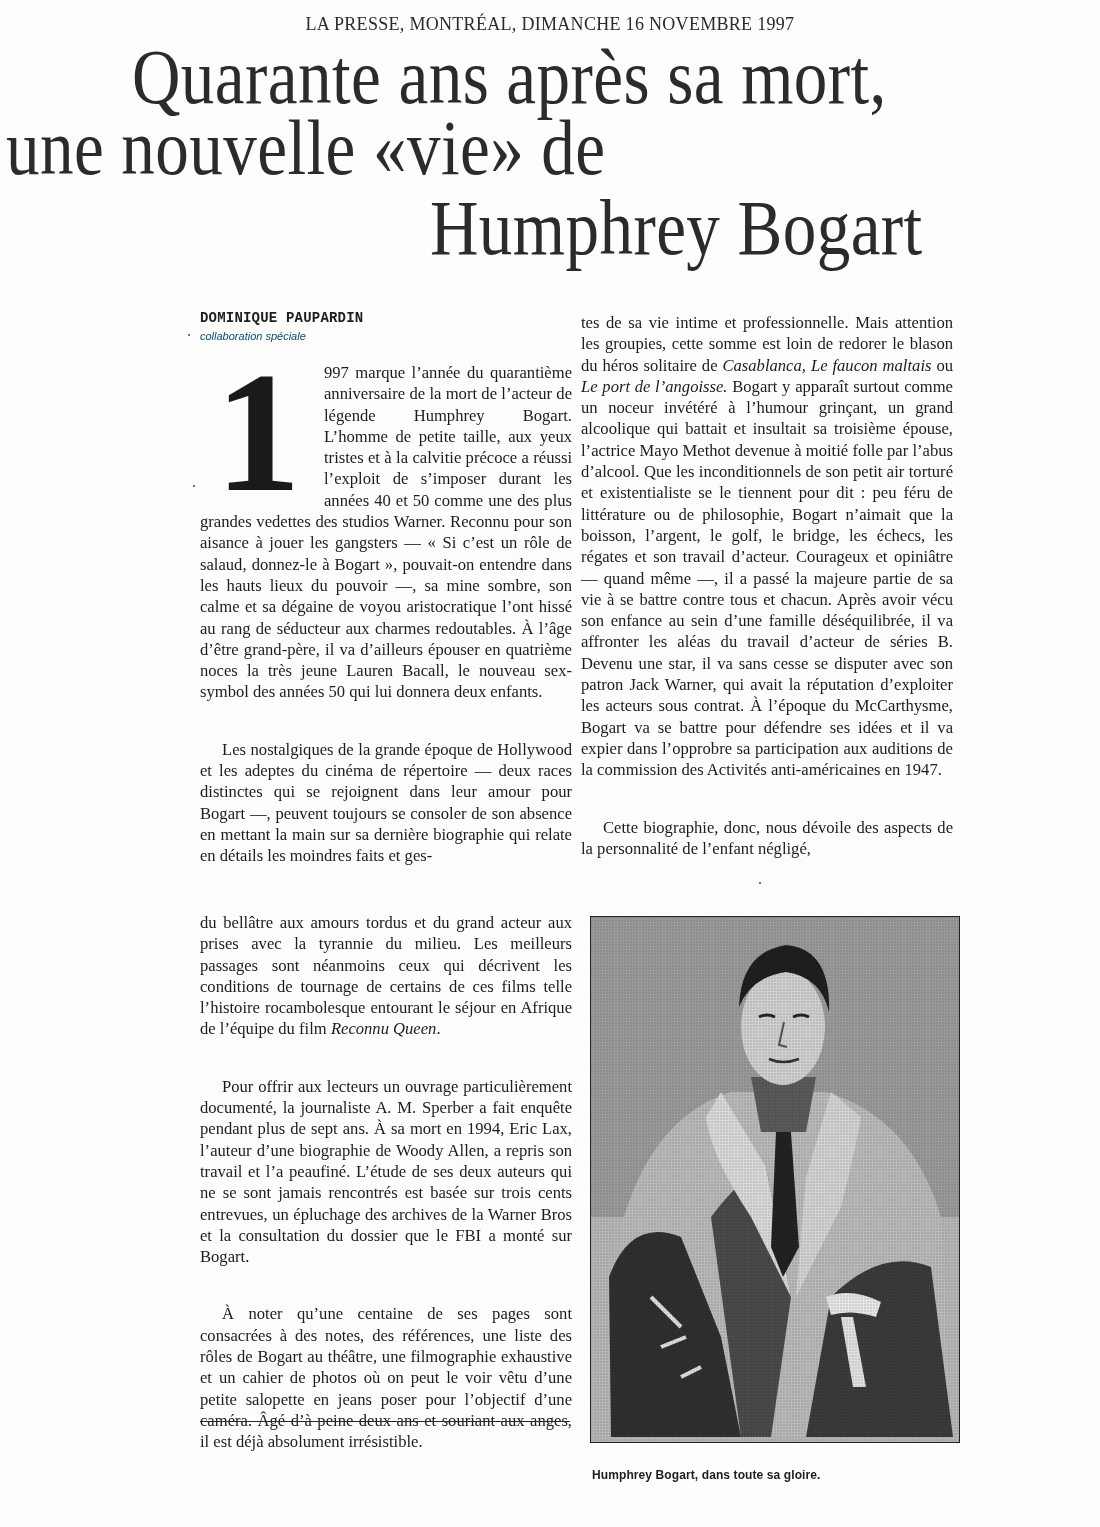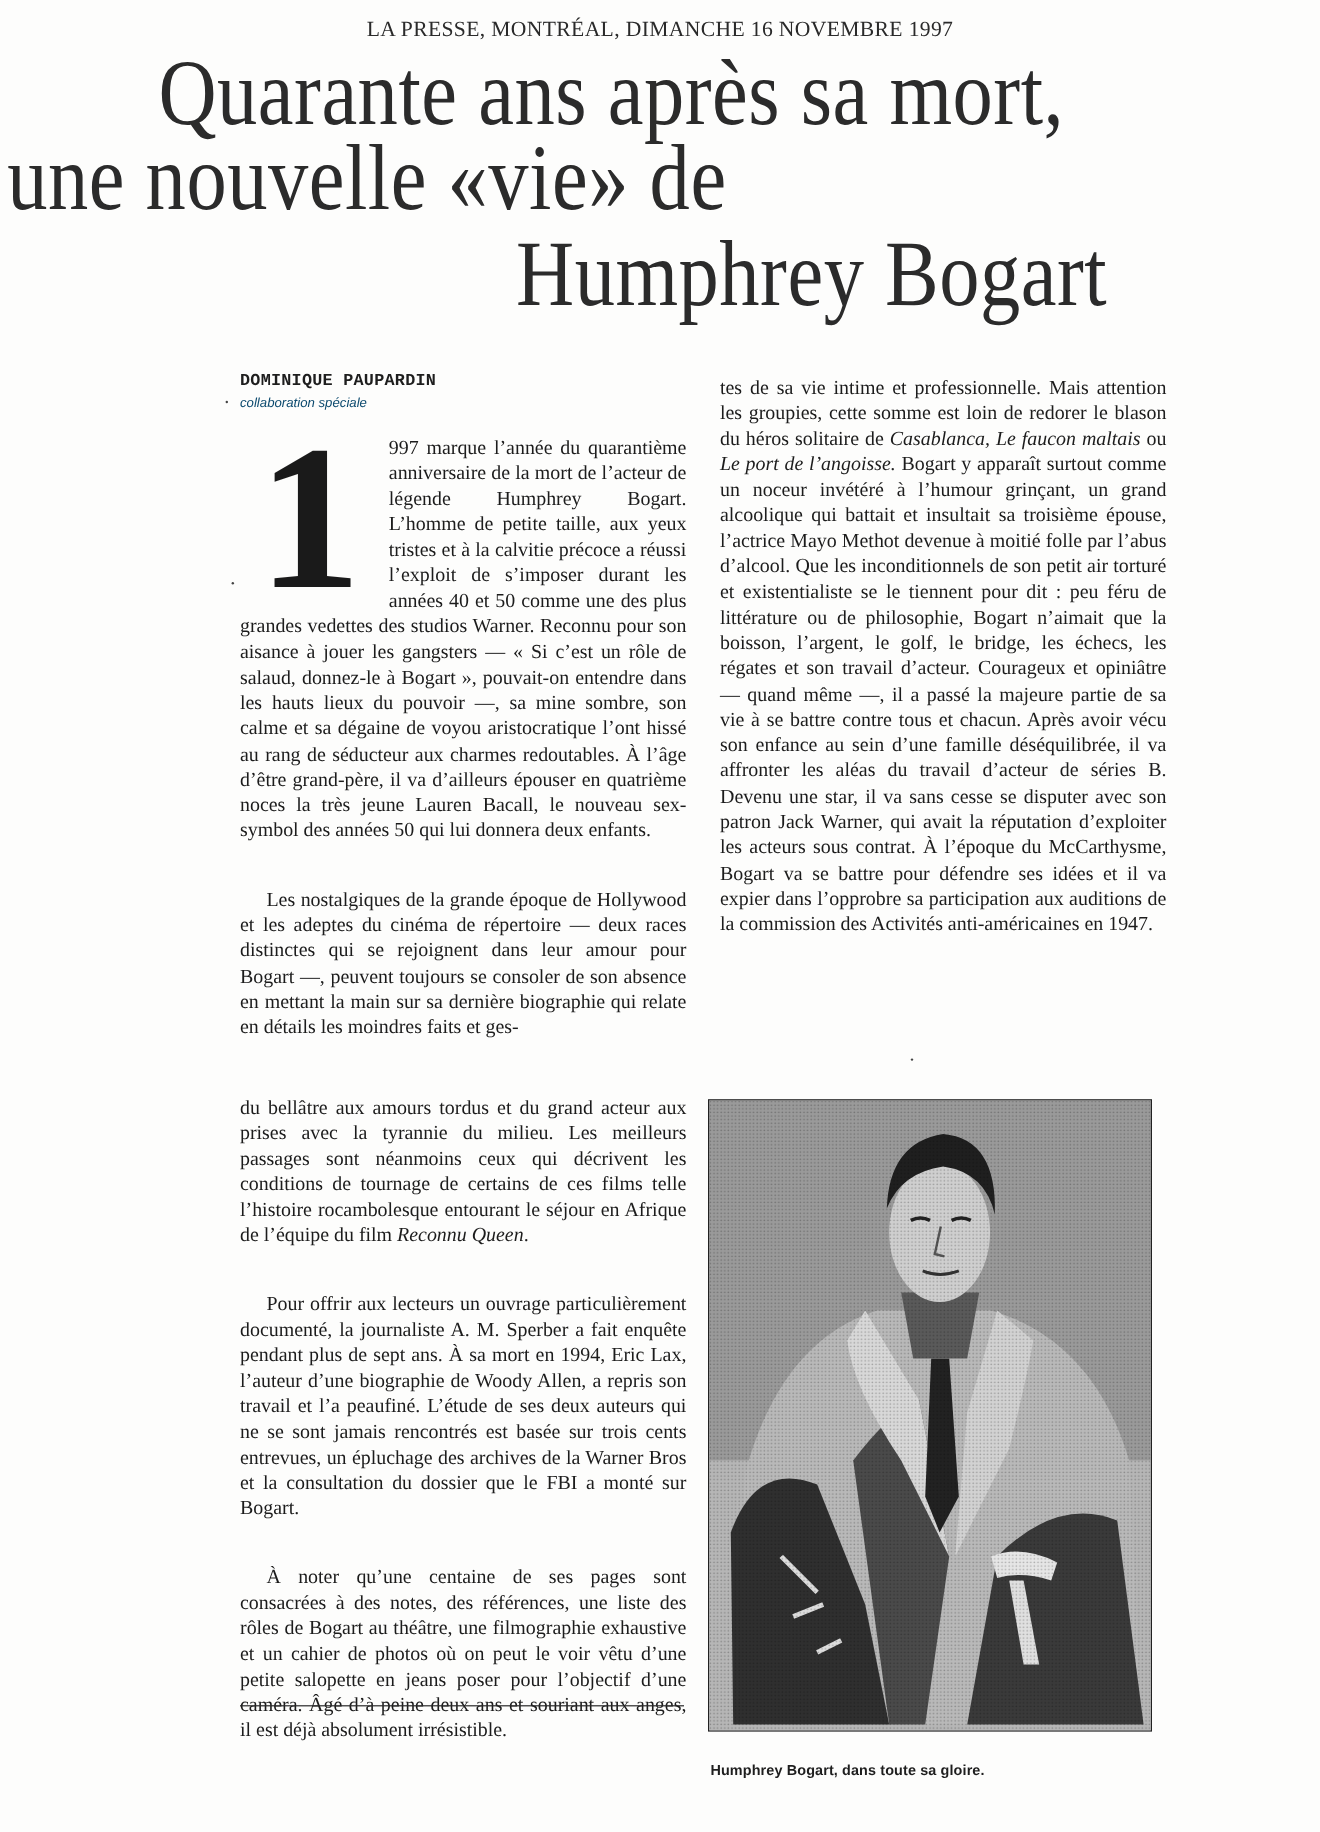--- a/index.html
+++ b/index.html
@@ -34,21 +34,21 @@
     position: absolute; font-family: "Liberation Serif", "DejaVu Serif", serif;
     font-size: 16.6px; line-height: 21.3px; text-align: justify; color: #1c1c1c;
     hyphens: manual;
   }
   .col p { margin: 0; text-indent: 0; }
   .col p.indent { text-indent: 22px; margin-top: 36px; }
   .col p + p { margin-top: 9px; }
   .col i { font-style: italic; }
 
   .col-a { left: 200px; top: 362px; width: 372px; }
-  .col-b { left: 600px; top: 312px; width: 372px; }
+  .col-b { left: 581px; top: 312px; width: 372px; }
   .col-c { left: 200px; top: 912px; width: 372px; }
 
   .dropcap {
     float: left; font-family: "Liberation Serif", "DejaVu Serif", serif;
     font-size: 172px; line-height: 132px; height: 132px; width: 100px;
     margin: 4px 16px 0 8px; color: #1a1a1a; font-weight: bold;
     text-align: center;
   }
 
   .rule {
@@ -91,20 +91,21 @@
   <div class="byline-role">collaboration spéciale</div>
 
   <div class="col col-a">
     <span class="dropcap">1</span>
     <p>997 marque l’année du quarantième anniversaire de la mort de l’acteur de légende Humphrey Bogart. L’homme de petite taille, aux yeux tristes et à la calvitie précoce a réussi l’exploit de s’imposer durant les années 40 et 50 comme une des plus grandes vedettes des studios Warner. Reconnu pour son aisance à jouer les gangsters — « Si c’est un rôle de salaud, donnez-le à Bogart », pouvait-on entendre dans les hauts lieux du pouvoir —, sa mine sombre, son calme et sa dégaine de voyou aristocratique l’ont hissé au rang de séducteur aux charmes redoutables. À l’âge d’être grand-père, il va d’ailleurs épouser en quatrième noces la très jeune Lauren Bacall, le nouveau sex-symbol des années 50 qui lui donnera deux enfants.</p>
     <p class="indent">Les nostalgiques de la grande époque de Hollywood et les adeptes du cinéma de répertoire — deux races distinctes qui se rejoignent dans leur amour pour Bogart —, peuvent toujours se consoler de son absence en mettant la main sur sa dernière biographie qui relate en détails les moindres faits et ges-</p>
   </div>
 
   <div class="col col-b">
     <p><span>tes de sa vie intime et professionnelle. Mais attention les groupies, cette somme est loin de redorer le blason du héros solitaire de </span><i>Casablanca,</i><span> </span><i>Le faucon maltais</i><span> ou </span><i>Le port de l’angoisse.</i><span> Bogart y apparaît surtout comme un noceur invétéré à l’humour grinçant, un grand alcoolique qui battait et insultait sa troisième épouse, l’actrice Mayo Methot devenue à moitié folle par l’abus d’alcool. Que les inconditionnels de son petit air torturé et existentialiste se le tiennent pour dit : peu féru de littérature ou de philosophie, Bogart n’aimait que la boisson, l’argent, le golf, le bridge, les échecs, les régates et son travail d’acteur. Courageux et opiniâtre — quand même —, il a passé la majeure partie de sa vie à se battre contre tous et chacun. Après avoir vécu son enfance au sein d’une famille déséquilibrée, il va affronter les aléas du travail d’acteur de séries B. Devenu une star, il va sans cesse se disputer avec son patron Jack Warner, qui avait la réputation d’exploiter les acteurs sous contrat. À l’époque du McCarthysme, Bogart va se battre pour défendre ses idées et il va expier dans l’opprobre sa participation aux auditions de la commission des Activités anti-américaines en 1947.</span></p>
+    <p class="indent">Cette biographie, donc, nous dévoile des aspects de la personnalité de l’enfant négligé,</p>
   </div>
 
   <div class="col col-c">
     <p><span>du bellâtre aux amours tordus et du grand acteur aux prises avec la tyrannie du milieu. Les meilleurs passages sont néanmoins ceux qui décrivent les conditions de tournage de certains de ces films telle l’histoire rocambolesque entourant le séjour en Afrique de l’équipe du film </span><i>Reconnu Queen</i><span>.</span></p>
     <p class="indent">Pour offrir aux lecteurs un ouvrage particulièrement documenté, la journaliste A. M. Sperber a fait enquête pendant plus de sept ans. À sa mort en 1994, Eric Lax, l’auteur d’une biographie de Woody Allen, a repris son travail et l’a peaufiné. L’étude de ses deux auteurs qui ne se sont jamais rencontrés est basée sur trois cents entrevues, un épluchage des archives de la Warner Bros et la consultation du dossier que le FBI a monté sur Bogart.</p>
     <p class="indent">À noter qu’une centaine de ses pages sont consacrées à des notes, des références, une liste des rôles de Bogart au théâtre, une filmographie exhaustive et un cahier de photos où on peut le voir vêtu d’une petite salopette en jeans poser pour l’objectif d’une caméra. Âgé d’à peine deux ans et souriant aux anges, il est déjà absolument irrésistible.</p>
   </div>
 
   <div class="rule"></div>
 

